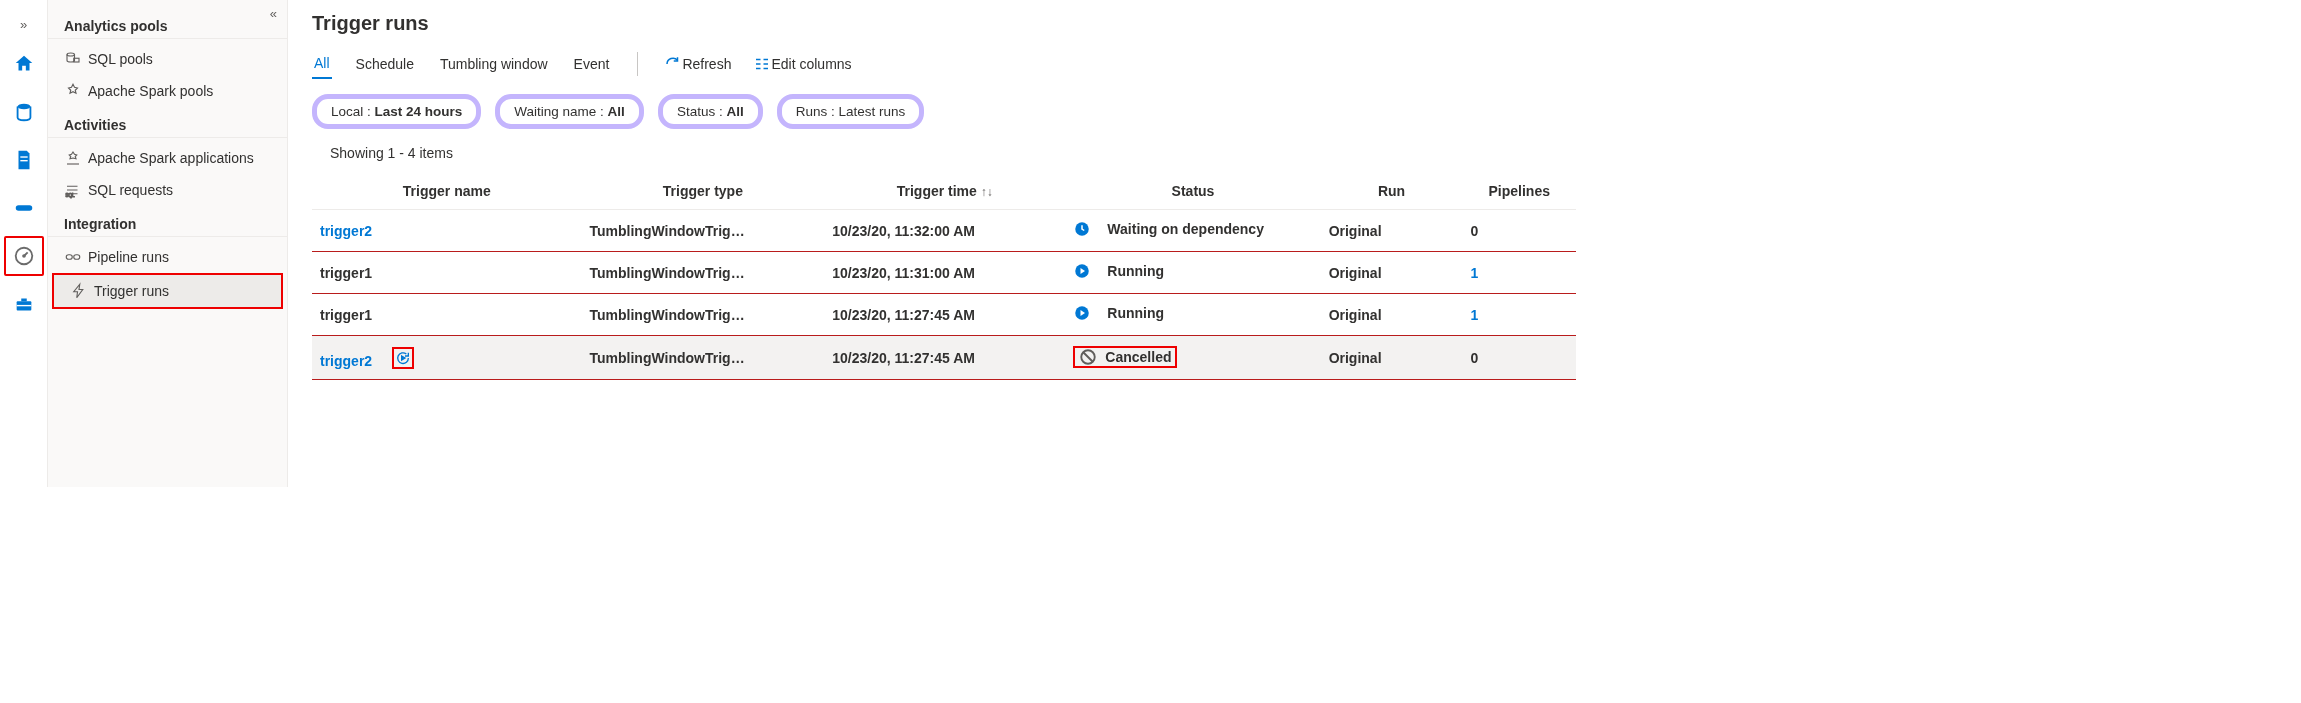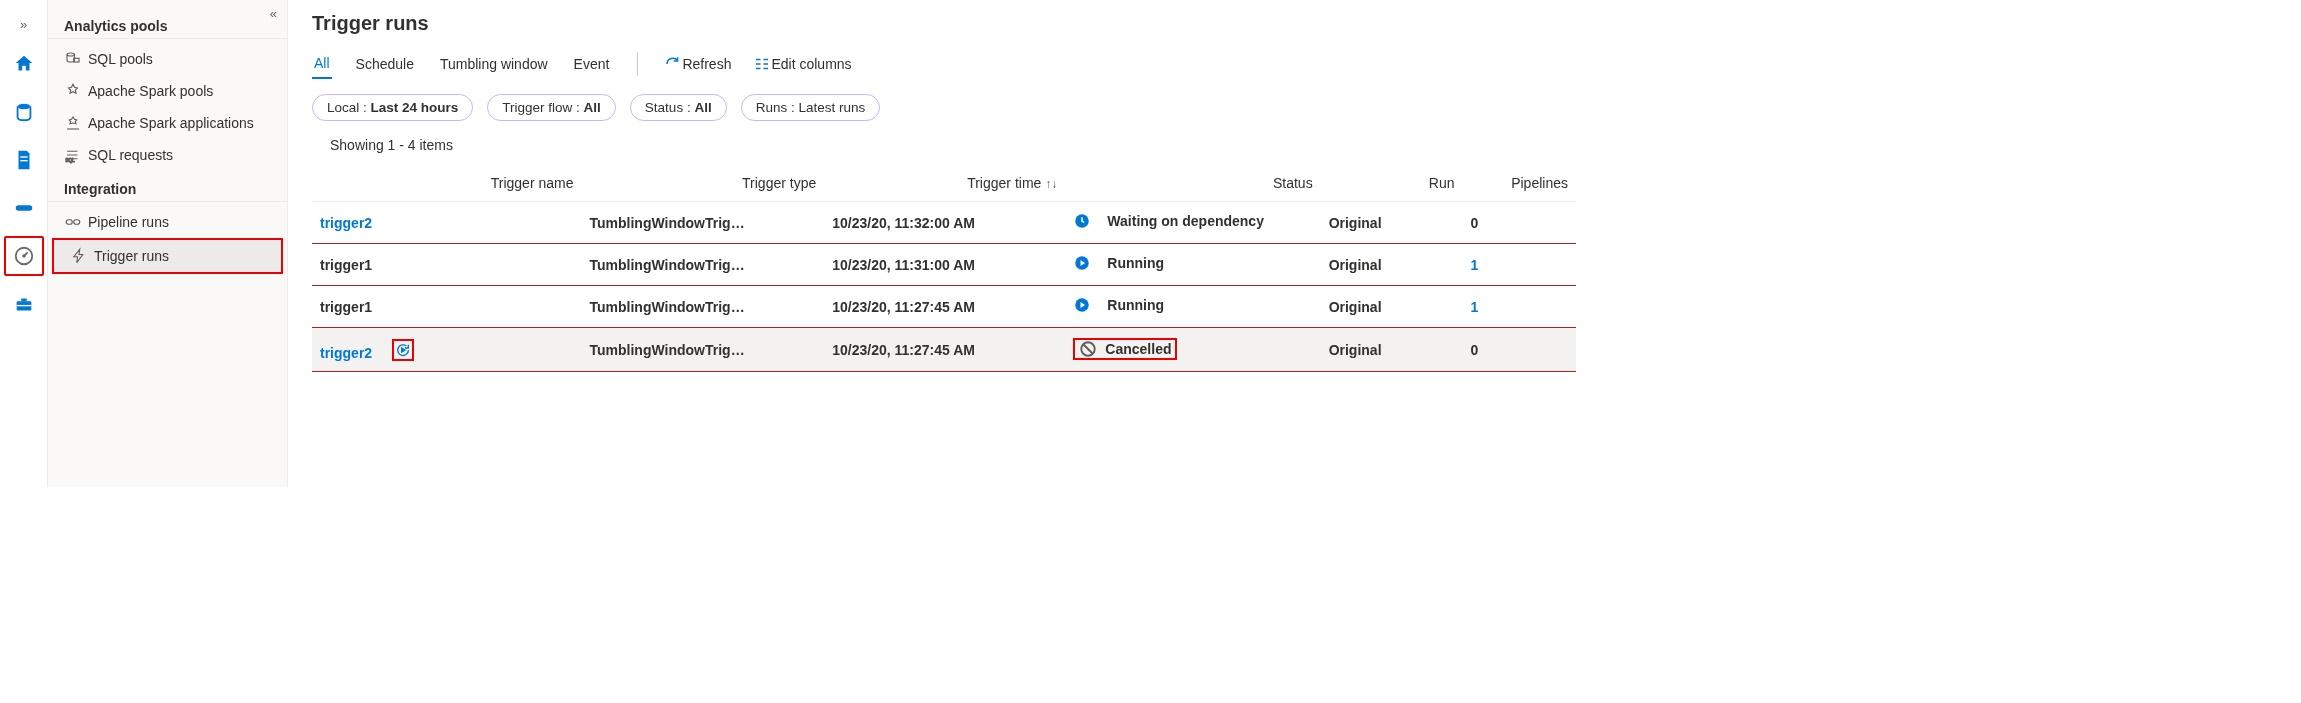--- a/index.html
+++ b/index.html
@@ -133,41 +133,41 @@
       cursor: pointer;
       color: #323130;
     }
     .cmd svg { color: #0078d4; }
     .pills {
       display: flex;
       gap: 14px;
       margin-bottom: 10px;
     }
     .pill {
-      border: 1px solid #c4b5fd;
+      border: 5px solid #c4b5fd;
       border-radius: 16px;
       padding: 5px 14px;
       cursor: pointer;
       font-size: 13.5px;
       color: #323130;
       background: #fff;
     }
     .pill b { font-weight: 600; }
     .showing {
       padding: 6px 6px 12px;
       color: #323130;
       margin-left: 12px;
     }
     table {
       width: 100%;
       border-collapse: collapse;
     }
     th {
-      text-align: right;
-      font-weight: 400;
+      text-align: center;
+      font-weight: 700;
       padding: 10px 8px;
       border-bottom: 1px solid #edebe9;
       font-size: 14px;
     }
     td {
       padding: 10px 8px;
       border-bottom: 1px solid #b91c1c;
       font-size: 14px;
       vertical-align: middle;
       font-weight: bold;
@@ -251,20 +251,21 @@
   </div>
   <div class="side-item">
     <span class="side-icon">
         <svg viewBox="0 0 24 24" width="18" height="18" fill="none" stroke="#605e5c" stroke-width="1.5">
           <path d="M12 3l2 4 4 1-3 3 1 4-4-2-4 2 1-4-3-3 4-1z"></path>
         </svg>
       </span>
     <span>Apache Spark pools</span>
   </div>
 
+  <div class="side-group">Activities</div>
   <div class="side-item">
     <span class="side-icon">
         <svg viewBox="0 0 24 24" width="18" height="18" fill="none" stroke="#605e5c" stroke-width="1.5">
           <path d="M12 4l2 3 3 1-2 2 1 3-4-1-4 1 1-3-2-2 3-1z"></path>
           <path d="M4 20h16"></path>
         </svg>
       </span>
     <span>Apache Spark applications</span>
   </div>
   <div class="side-item">
@@ -316,21 +317,21 @@
     <div class="cmd">
       <svg width="18" height="18" viewBox="0 0 24 24" fill="none" stroke="#0078d4" stroke-width="2">
           <path d="M4 6h6M4 12h6M4 18h6M14 6h6M14 12h6M14 18h6"></path>
         </svg>
       <span>Edit columns</span>
     </div>
   </div>
 
   <div class="pills">
     <div class="pill"><span>Local : </span><b>Last 24 hours</b></div>
-    <div class="pill"><span>Trigger flow : </span><b>All</b></div>
+    <div class="pill"><span>Waiting name : </span><b>All</b></div>
     <div class="pill"><span>Status : </span><b>All</b></div>
     <div class="pill"><span>Runs : </span><span>Latest runs</span></div>
   </div>
 
   <div class="showing">Showing 1 - 4 items</div>
 
   <table>
     <thead>
       <tr>
         <th class="col-name">Trigger name</th>

